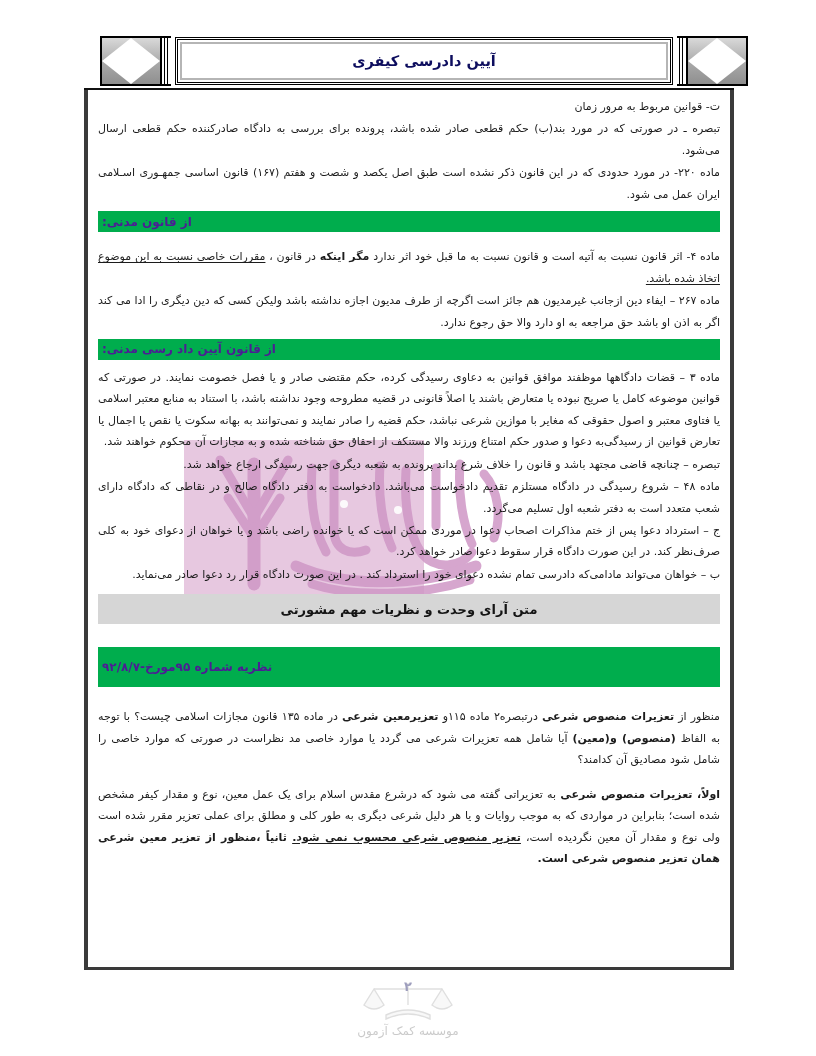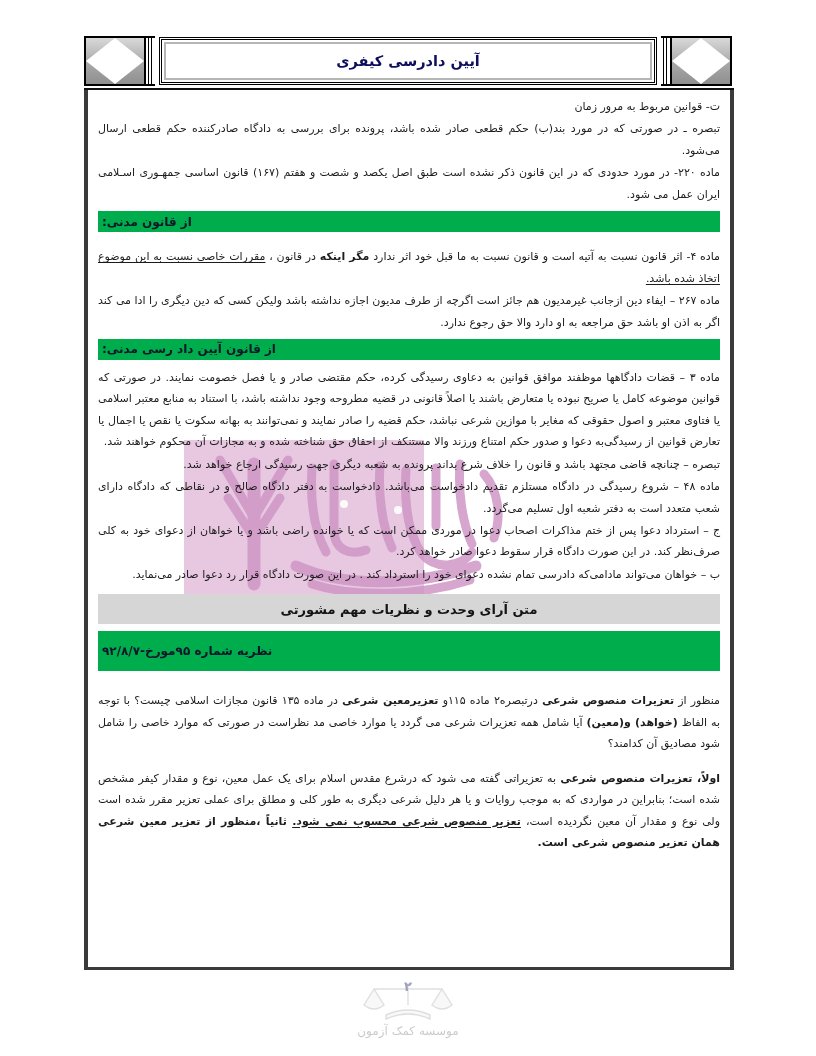--- a/index.html
+++ b/index.html
@@ -20,21 +20,21 @@
   .page {
     position: absolute;
     inset: 0;
     background: #ffffff;
   }
 
   
   .header-band {
     position: absolute;
     top: 36px;
-    left: 84px;
+    left: 100px;
     width: 648px;
     height: 50px;
     display: flex;
     align-items: stretch;
     direction: ltr;
     text-align: center;
   }
   .hdr-orn {
     width: 62px;
     border: 2px solid #000;
@@ -174,33 +174,33 @@
     height: 21px;
     margin: 6px 0 7px 0;
     display: flex;
     align-items: center;
     justify-content: flex-end;
     direction: rtl;
     padding: 0 4px;
     box-sizing: border-box;
   }
   .bar-green-text {
-    color: #0f172a;
+    color: #4c1d95;
     font-size: 12px;
     font-weight: bold;
   }
   .bar-green.green-small { height: 40px; }
 
   
   .bar-gray {
     position: relative;
     z-index: 2;
     background: #d6d6d6;
     height: 30px;
-    margin: 9px 0 7px 0;
+    margin: 9px 0 23px 0;
     display: flex;
     align-items: center;
     justify-content: center;
     direction: rtl;
   }
   .bar-gray-text {
     color: #141414;
     font-size: 13px;
     font-weight: bold;
   }
@@ -331,21 +331,21 @@
         <span class="bar-gray-text">متن آرای وحدت و نظریات مهم مشورتی</span>
       </div>
 
       <div class="bar-green green-small">
         <span class="bar-green-text">نظریه شماره ۹۵مورخ-۹۲/۸/۷</span>
       </div>
 
       <div class="spacer-md"></div>
 
       <div class="txt">
-        <p><span>منظور از </span><b>تعزیرات منصوص شرعی</b><span> درتبصره۲ ماده ۱۱۵و </span><b>تعزیرمعین شرعی</b><span> در ماده ۱۳۵ قانون مجازات اسلامی چیست؟ با توجه به الفاظ </span><b>(خواهد) و(معین)</b><span> آیا شامل همه تعزیرات شرعی می گردد یا موارد خاصی مد نظراست در صورتی که موارد خاصی را شامل شود مصادیق آن کدامند؟</span></p>
+        <p><span>منظور از </span><b>تعزیرات منصوص شرعی</b><span> درتبصره۲ ماده ۱۱۵و </span><b>تعزیرمعین شرعی</b><span> در ماده ۱۳۵ قانون مجازات اسلامی چیست؟ با توجه به الفاظ </span><b>(منصوص) و(معین)</b><span> آیا شامل همه تعزیرات شرعی می گردد یا موارد خاصی مد نظراست در صورتی که موارد خاصی را شامل شود مصادیق آن کدامند؟</span></p>
       </div>
 
       <div class="spacer-md"></div>
 
       <div class="txt">
         <p><b>اولاً، تعزیرات منصوص شرعی</b><span> به تعزیراتی گفته می شود که درشرع مقدس اسلام برای یک عمل معین، نوع و مقدار کیفر مشخص شده است؛ بنابراین در مواردی که به موجب روایات و یا هر دلیل شرعی دیگری به طور کلی و مطلق برای عملی تعزیر مقرر شده است ولی نوع و مقدار آن معین نگردیده است، </span><b class="u">تعزیر منصوص شرعی محسوب نمی شود.</b><b> ثانیاً ،منظور از تعزیر معین شرعی همان تعزیر منصوص شرعی است.</b></p>
       </div>
 
     </div>
   </div>

